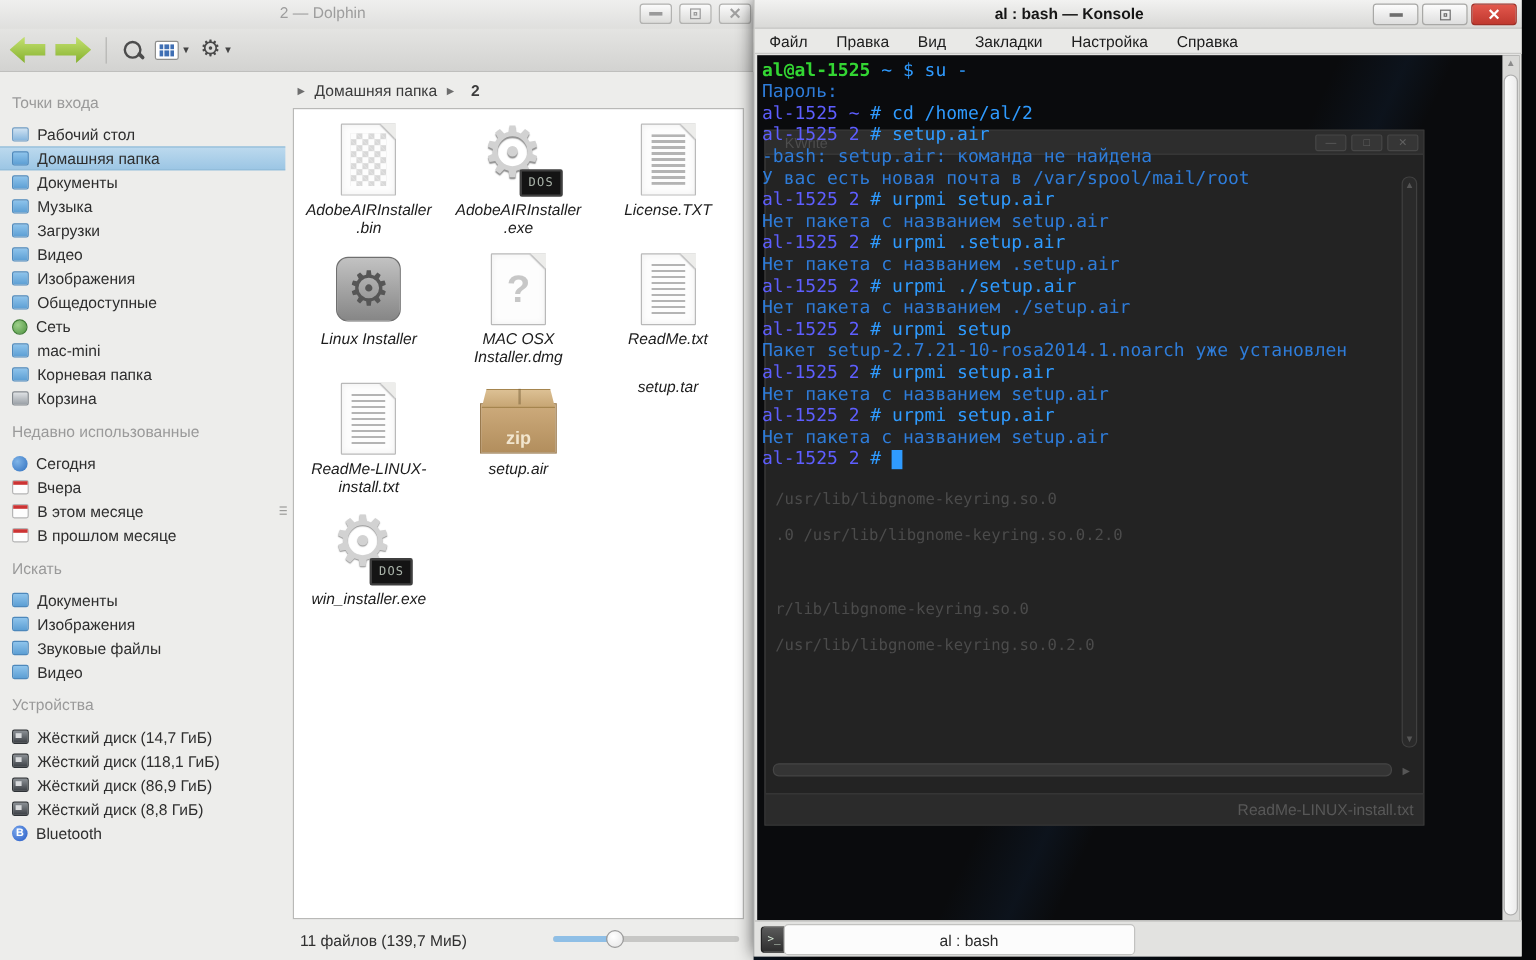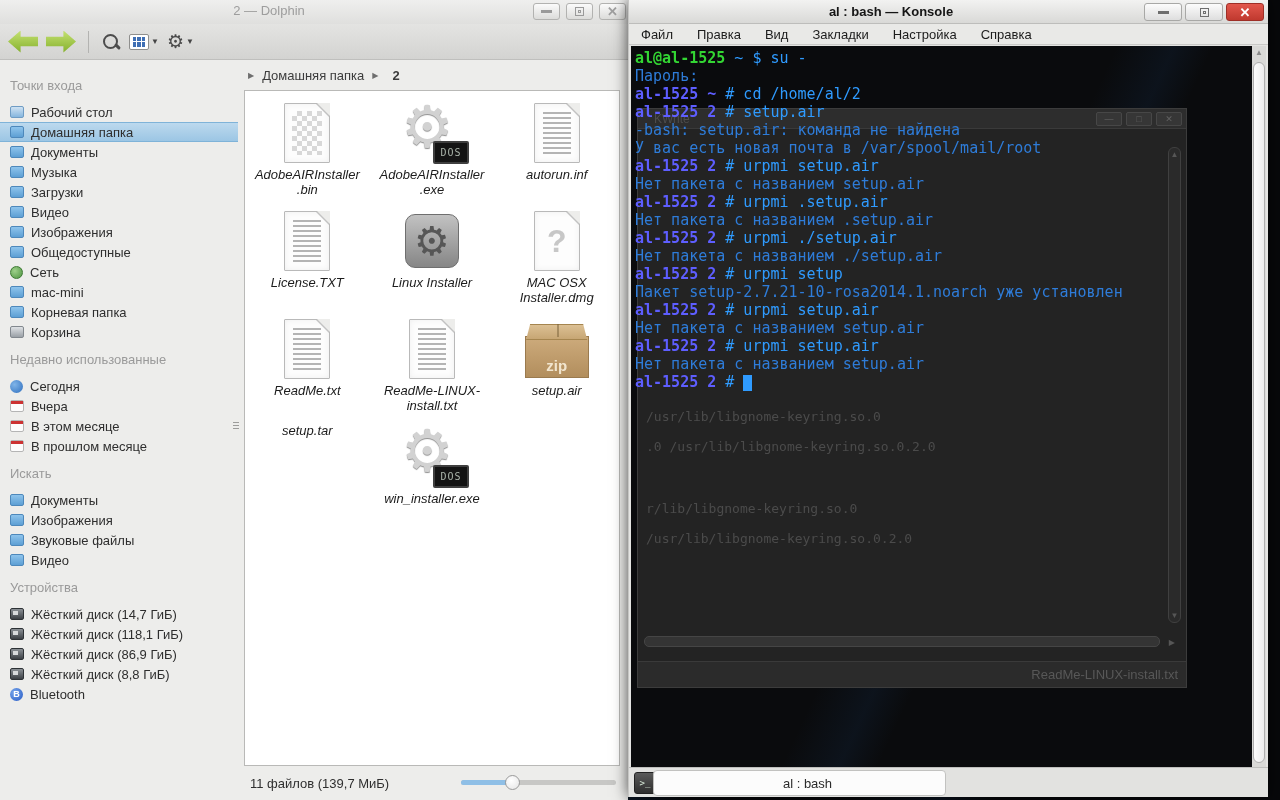--- a/index.html
+++ b/index.html
@@ -170,21 +170,21 @@
 
   .k-term { position:absolute; left:2px; right:2px; top:46px; height:721px;
     background:
       linear-gradient(115deg, transparent 50%, rgba(35,90,160,.10) 56%, transparent 60%),
       #0a0b0d;
     overflow:hidden; }
   .k-text { position:absolute; left:4px; top:3px; z-index:3;
     font-family:"DejaVu Sans Mono", monospace; font-size:15px; line-height:18px;
     white-space:pre; }
   .t-user { color:#33d633; font-weight:bold; }
-  .t-root { color:#5e5eff; font-weight:bold; }
+  .t-root { color:#5e5eff; font-weight:normal; }
   .t-cmd  { color:#2f9bff; }
   .t-out  { color:#2e7cd9; }
   .t-cursor { display:inline-block; width:9px; height:16px; background:#2f9bff;
     vertical-align:text-bottom; }
 
   .ghost { position:absolute; left:6px; top:62px; width:550px; height:580px;
     z-index:1; background:#232323; border:1px solid #3c3c3c; }
   .g-titlebar { position:absolute; left:0; right:0; top:0; height:20px;
     background:#2d2d2d; border-bottom:1px solid #3a3a3a; }
   .g-title { position:absolute; left:16px; top:3px; font-size:12px; color:#4d4d4d; }
@@ -419,30 +419,20 @@
                 <div>.exe</div>
               </div>
             </div>
             <div class="file-item">
               <div class="ficon-box">
                 <div class="doc">
                   <div class="doc-lines"></div>
                 </div>
               </div>
               <div class="flabel">
-                <div>autorun.inf</div>
-              </div>
-            </div>
-            <div class="file-item">
-              <div class="ficon-box">
-                <div class="doc">
-                  <div class="doc-lines"></div>
-                </div>
-              </div>
-              <div class="flabel">
                 <div>License.TXT</div>
               </div>
             </div>
             <div class="file-item">
               <div class="ficon-box">
                 <div class="inst-square">
                   <span class="gear">⚙</span>
                 </div>
               </div>
               <div class="flabel">

